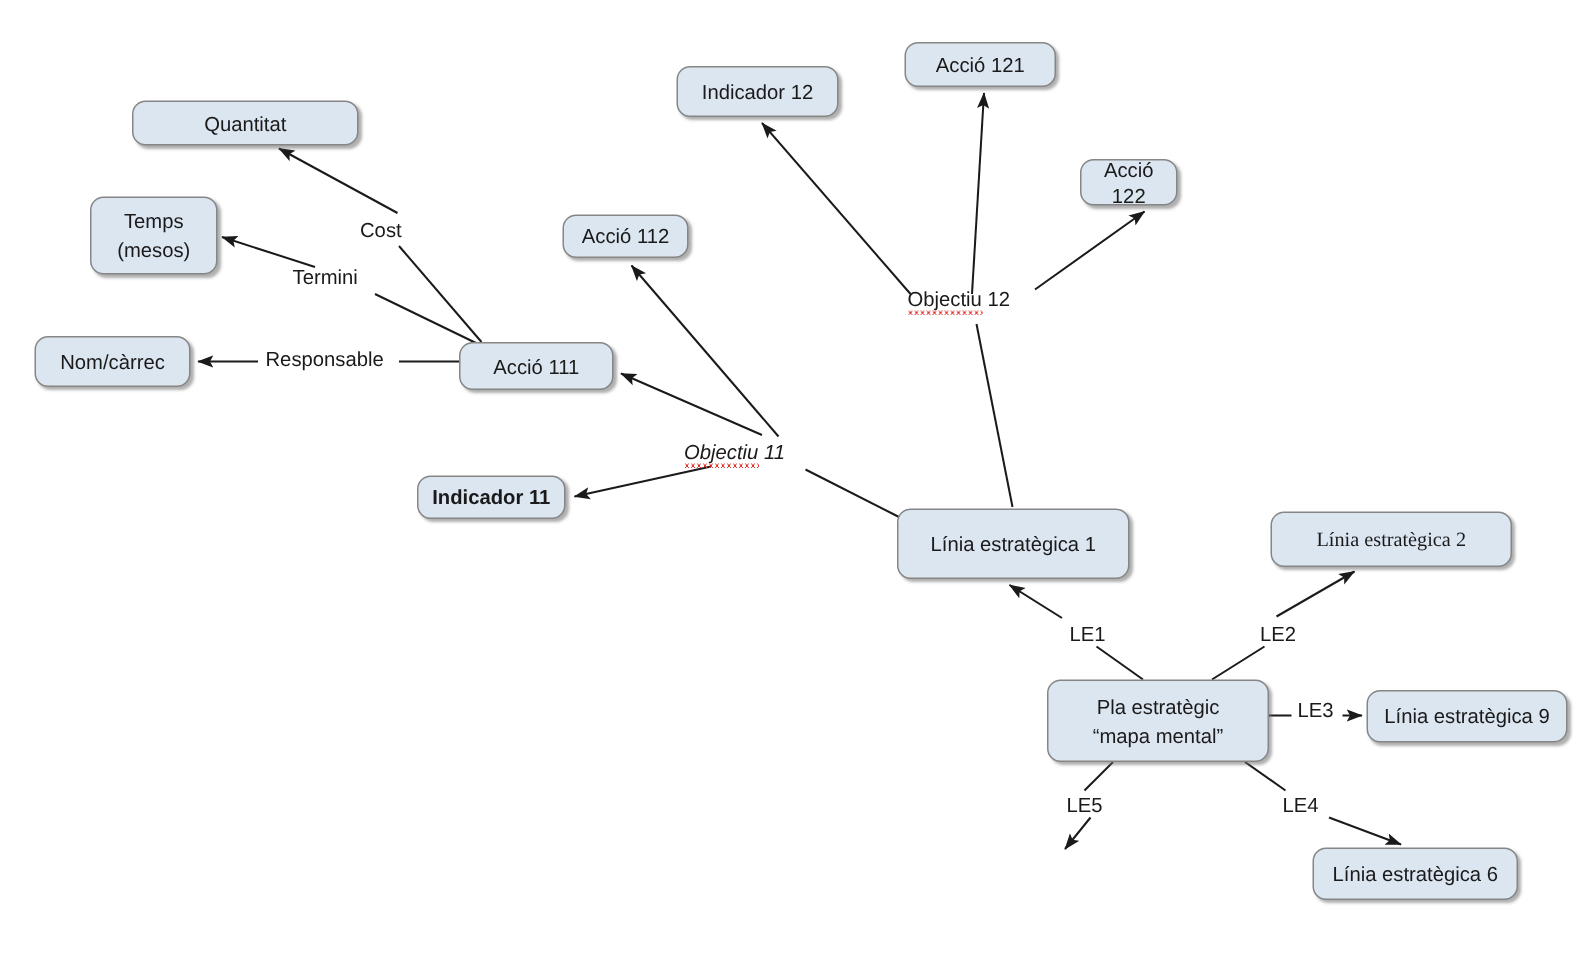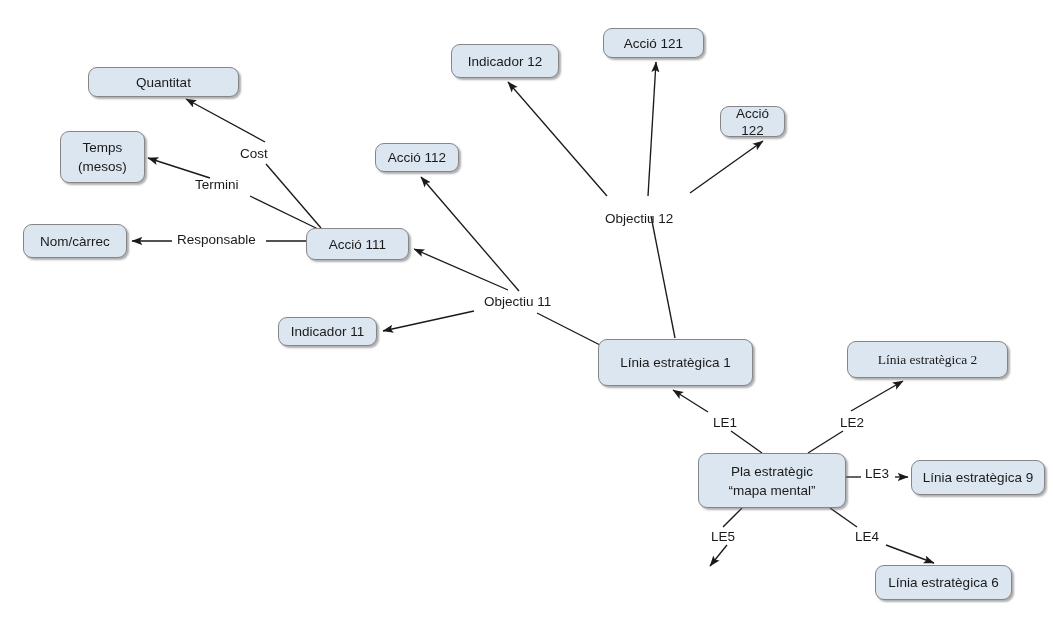--- a/index.html
+++ b/index.html
@@ -139,43 +139,43 @@
 
   <div class="node" style="left:23px; top:224px; width:104px; height:34px;">Nom/càrrec</div>
 
   <div class="node twoline" style="left:60px; top:131px; width:85px; height:52px;">Temps
 (mesos)</div>
 
   <div class="node" style="left:306px; top:228px; width:103px; height:32px;">Acció 111</div>
 
   <div class="node" style="left:375px; top:143px; width:84px; height:29px;">Acció 112</div>
 
-  <div class="node" style="left:278px; top:317px; width:99px; height:29px;">Indicador 11</div>
+  <div class="node" style="left:278px; top:317px; width:99px; height:29px;font-weight:bold;">Indicador 11</div>
 
   <div class="node" style="left:451px; top:44px; width:108px; height:34px;">Indicador 12</div>
 
   <div class="node" style="left:603px; top:28px; width:101px; height:30px;">Acció 121</div>
 
   <div class="node" style="left:720px; top:106px; width:65px; height:31px;">Acció 122</div>
 
   <div class="node" style="left:598px; top:339px; width:155px; height:47px;">Línia estratègica 1</div>
 
   <div class="node" style="left:847px; top:341px; width:161px; height:37px;font-family:Liberation Serif, serif;">Línia estratègica 2</div>
 
   <div class="node" style="left:911px; top:460px; width:134px; height:35px;">Línia estratègica 9</div>
 
   <div class="node" style="left:875px; top:565px; width:137px; height:35px;">Línia estratègica 6</div>
 
 
   <div class="node twoline" style="left:698px; top:453px; width:148px; height:55px;">Pla estratègic
 “mapa mental”</div>
 
-  <div class="free-label" style="left:484px; top:294px;"><span class="sp">Objectiu</span><span> 11</span></div>
+  <div class="free-label" style="left:456px; top:294px;font-style:italic;"><span class="sp">Objectiu</span><span> 11</span></div>
 
-  <div class="free-label" style="left:605px; top:211px;"><span class="sp">Objectiu</span><span> 12</span></div>
+  <div class="free-label" style="left:605px; top:192px;"><span class="sp">Objectiu</span><span> 12</span></div>
 
   <div class="edge-label" style="left:240px; top:146px;">Cost</div>
   <div class="edge-label" style="left:195px; top:177px;">Termini</div>
   <div class="edge-label" style="left:177px; top:232px;">Responsable</div>
   <div class="edge-label" style="left:713px; top:415px;">LE1</div>
   <div class="edge-label" style="left:840px; top:415px;">LE2</div>
   <div class="edge-label" style="left:865px; top:466px;">LE3</div>
   <div class="edge-label" style="left:855px; top:529px;">LE4</div>
   <div class="edge-label" style="left:711px; top:529px;">LE5</div>
 

